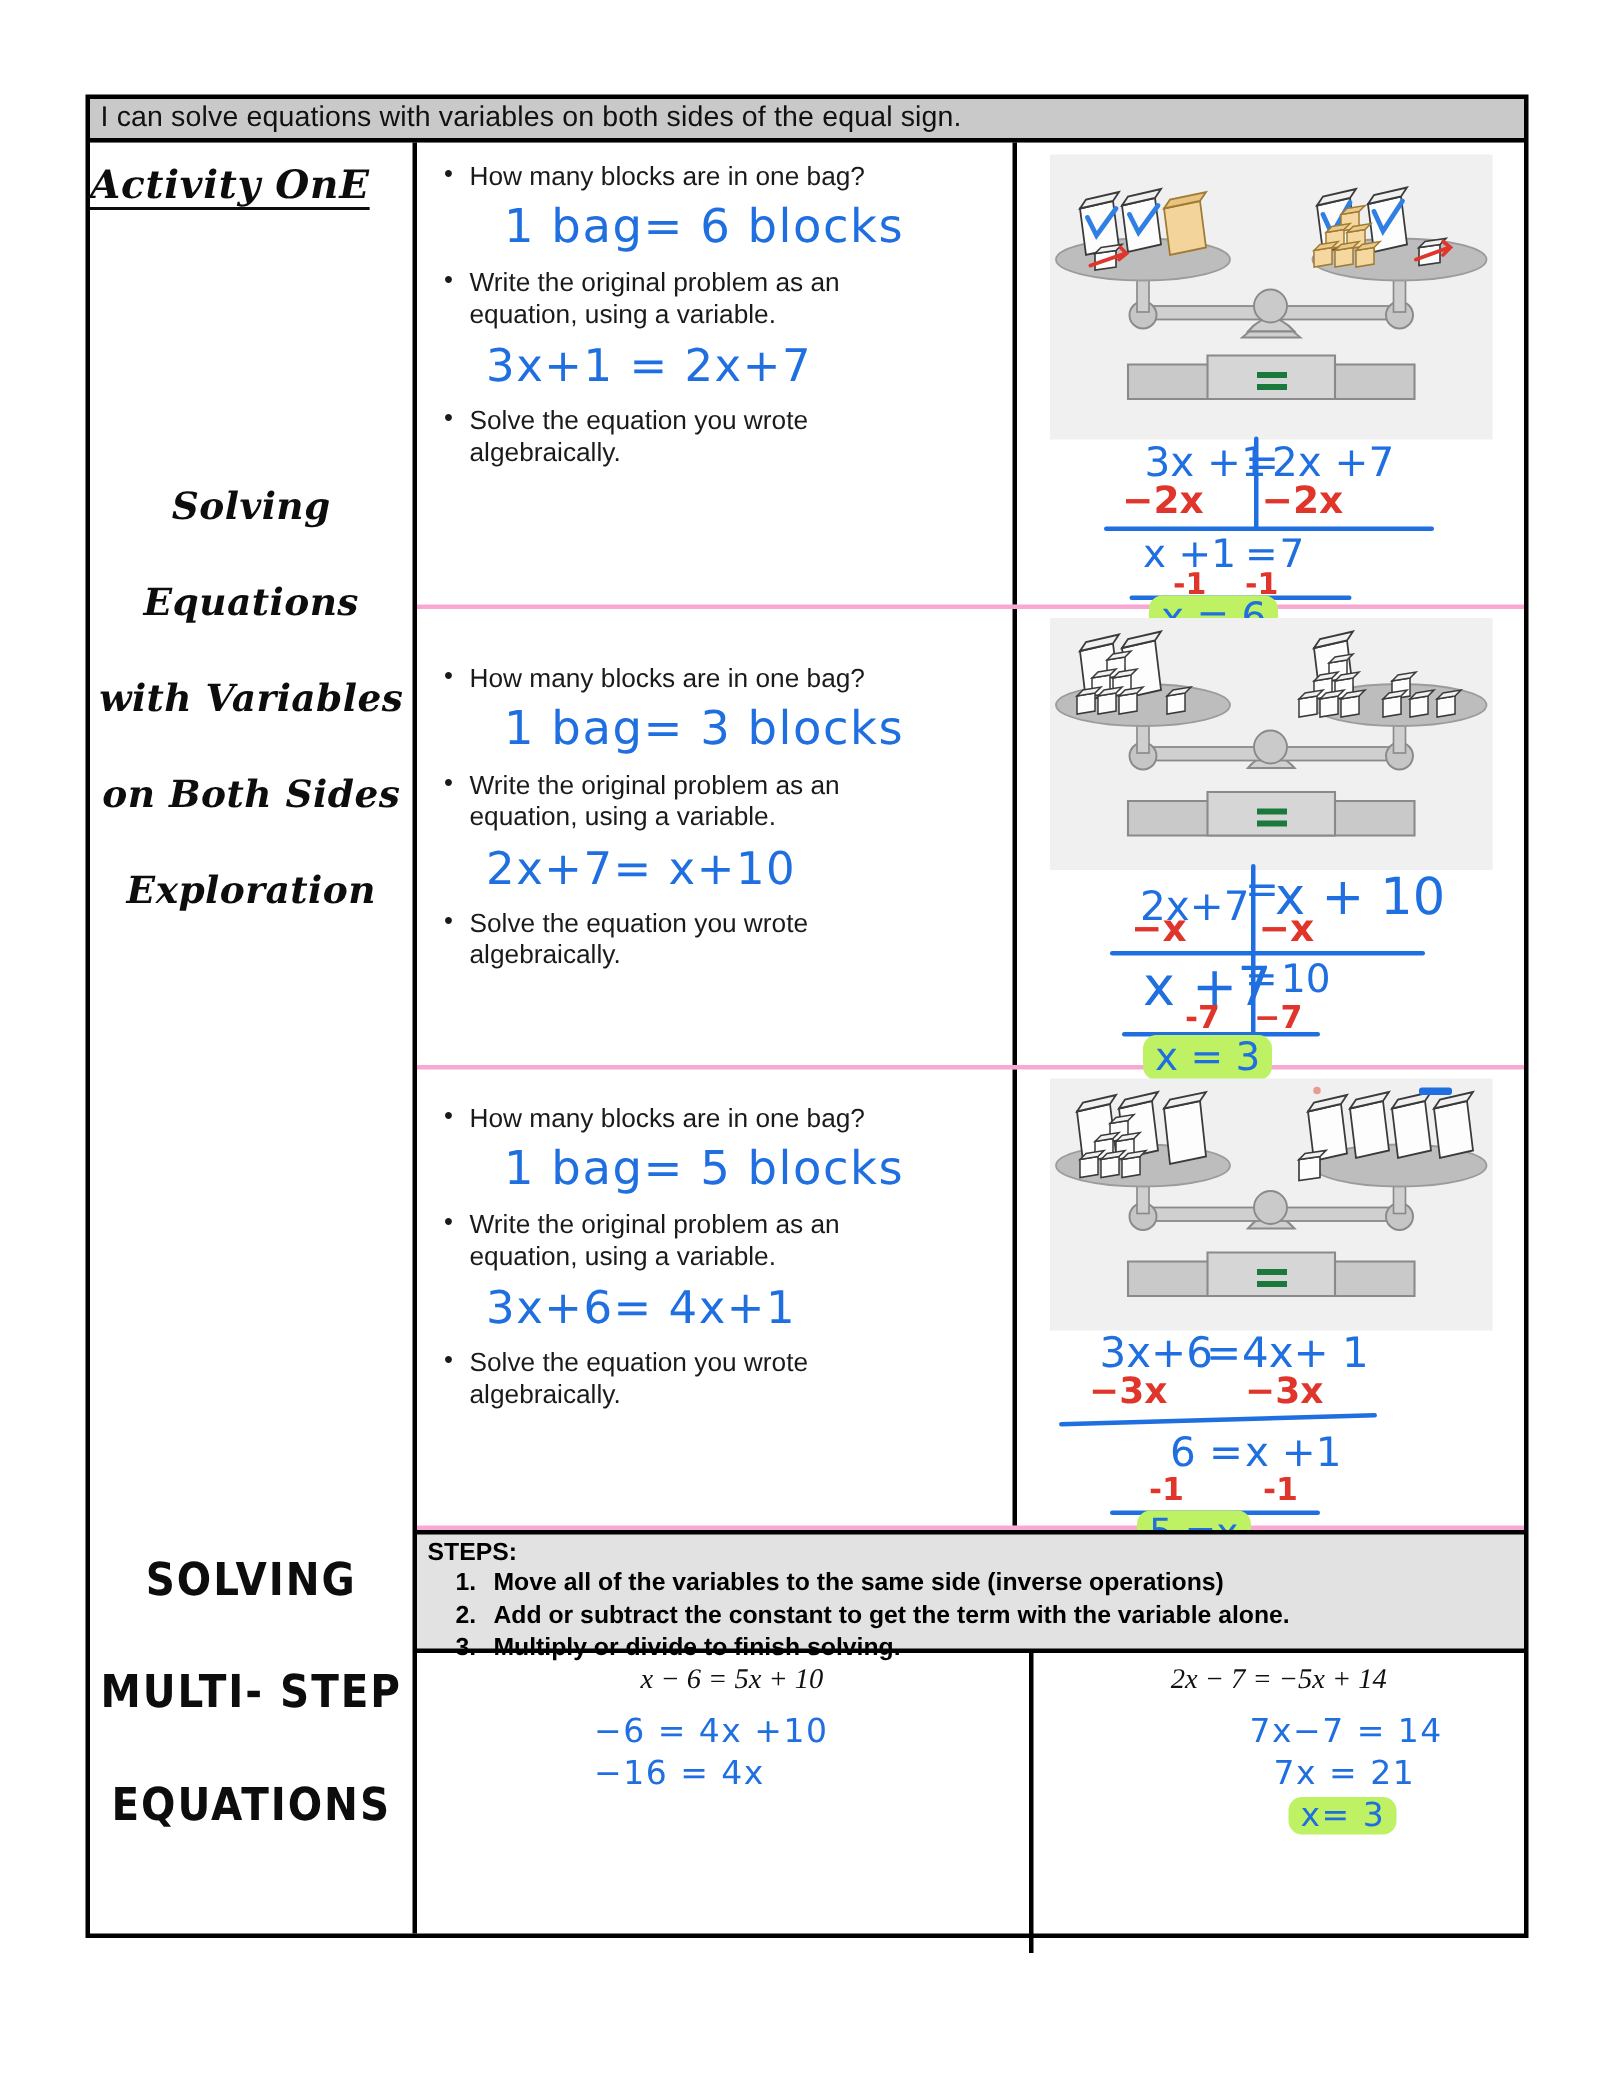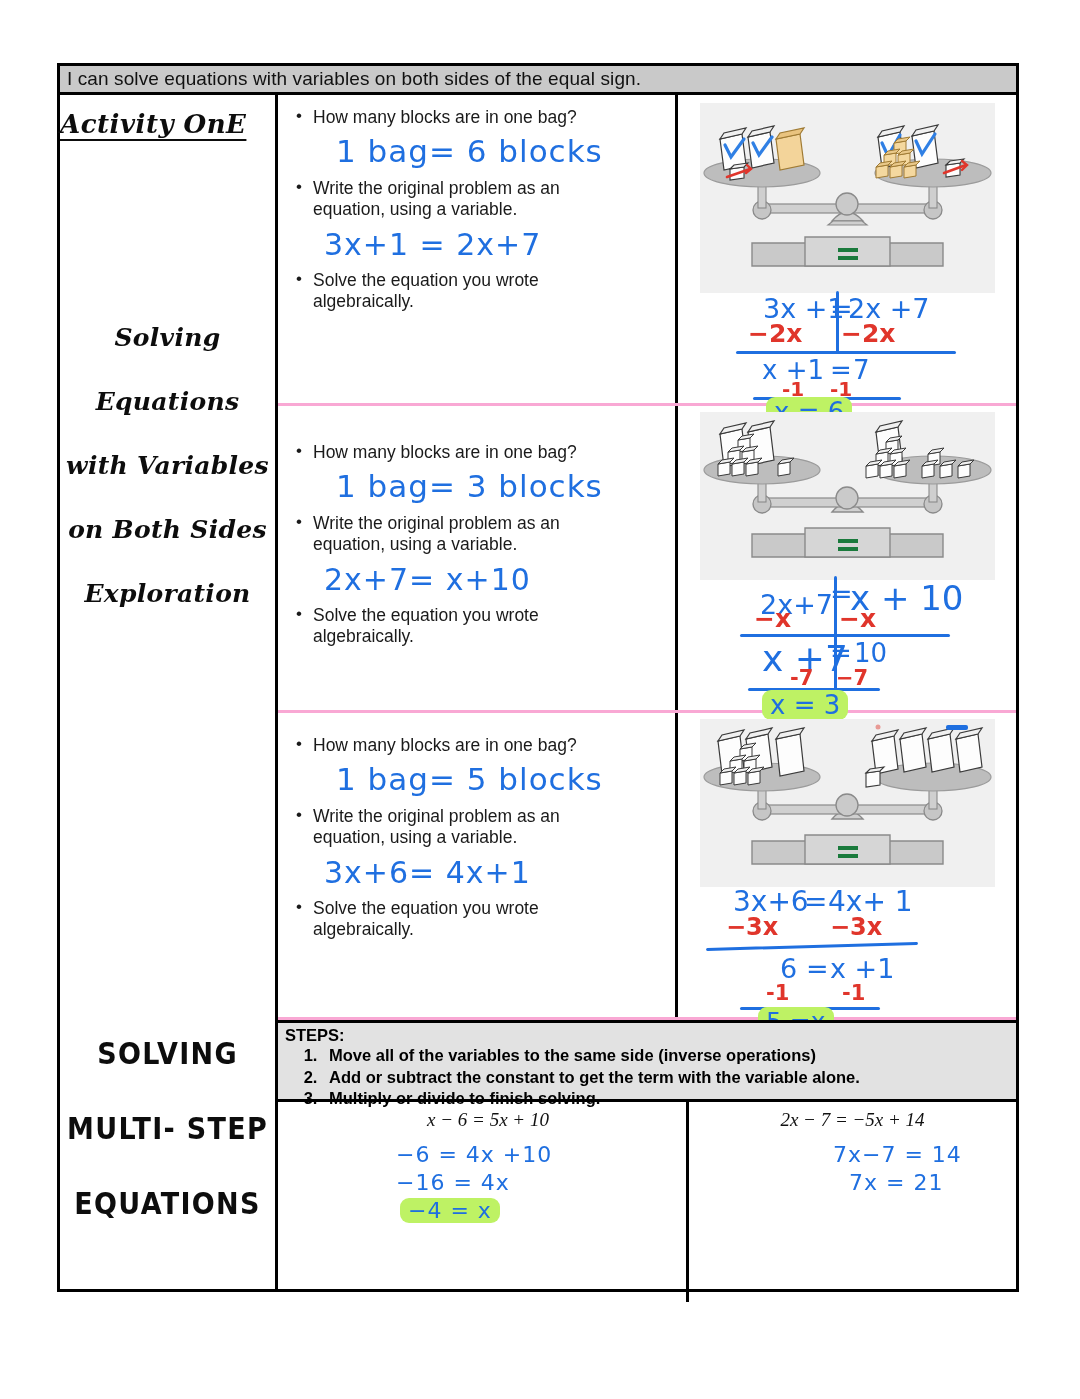--- a/index.html
+++ b/index.html
@@ -479,29 +479,29 @@
           <li>Multiply or divide to finish solving.</li>
         </ol>
       </div>
 
       <div class="practice" style="position:relative;left:0;top:0;height:200px;margin-left:12px;">
         <div class="pcell left">
           <div class="peq">x − 6 = 5x + 10</div>
           <div class="pwork">
             <div class="pline pl1">−6 = 4x +10</div>
             <div class="pline pl2">−16 = 4x</div>
-            <div class="pline pl3">
-              <span class="hl">−4 = x</span>
-            </div>
           </div>
         </div>
         <div class="pcell right">
           <div class="peq">2x − 7 = −5x + 14</div>
           <div class="pwork">
             <div class="pline pr1">7x−7 = 14</div>
             <div class="pline pr2">7x = 21</div>
+            <div class="pline pr3">
+              <span class="hl">x= 3</span>
+            </div>
           </div>
         </div>
       </div>
 
     </div>
   </div>
 </div>
 
 </body></html>

